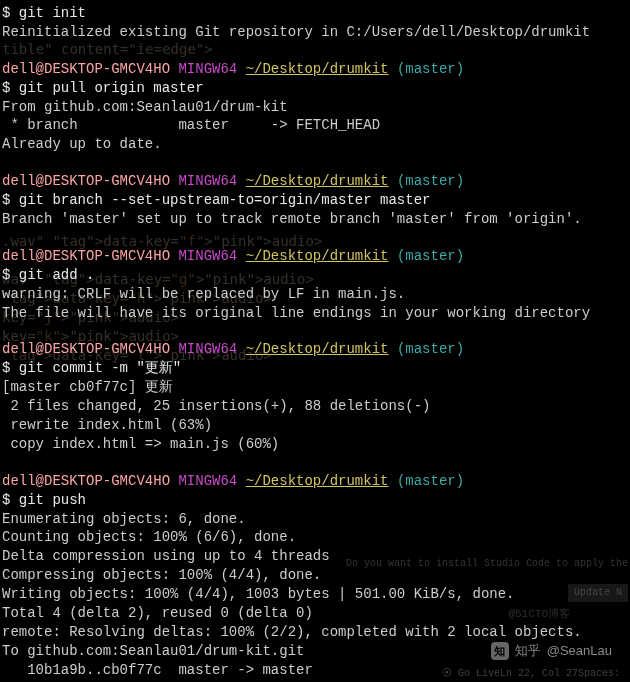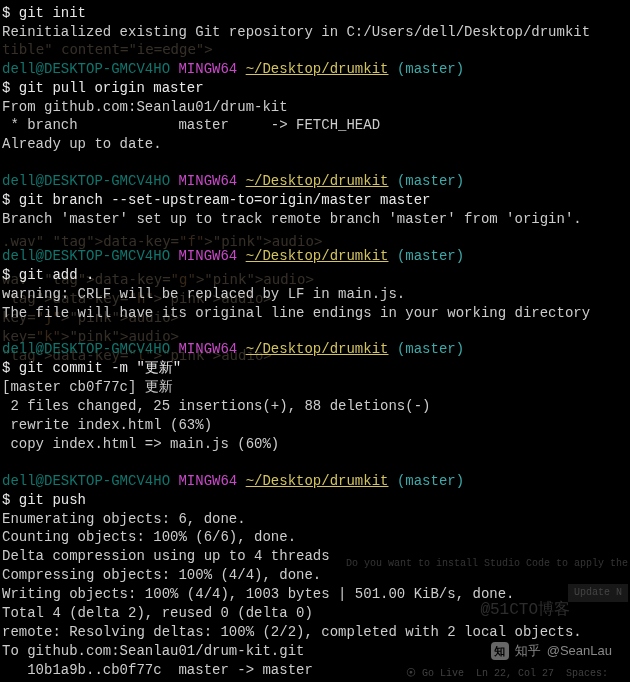--- a/index.html
+++ b/index.html
@@ -9,21 +9,21 @@
       font-family: Consolas, "Courier New", monospace;
       font-size: 14px;
       line-height: 1.35;
       width: 630px;
       height: 682px;
       overflow: hidden;
       padding: 4px 0 0 2px;
       position: relative;
     }
     .line { white-space: pre; }
-    .user { color: #0f766e; }
+    .user { color: #fca5a5; }
     .env  { color: #c849c8; }
     .path { color: #d4c460; text-decoration: underline; }
     .branch { color: #3da9a9; }
     .cmd { color: #e8e8e8; }
     .out { color: #cccccc; }
     .blank { height: 18px; }
     .ghost {
       position: absolute;
       color: rgba(190,170,140,0.28);
       font-family: Consolas, monospace;
@@ -52,32 +52,32 @@
       justify-content: center;
       color: #000;
       font-size: 11px;
       font-weight: bold;
     }
     .watermark2 {
       position: absolute;
       right: 60px;
       bottom: 60px;
       color: rgba(150,150,150,0.3);
-      font-size: 16px;
+      font-size: 11px;
     }
     .statusbar {
       position: absolute;
       bottom: 0; left: 0; right: 0;
       height: 16px;
       font-size: 10px;
       color: rgba(140,140,140,0.45);
       display: flex;
-      gap: 12px;
+      gap: 0;
       justify-content: flex-end;
-      padding-right: 22px;
+      padding-right: 10px;
       align-items: center;
     }
     .apply-hint {
       position: absolute;
       right: 2px;
       bottom: 80px;
       font-size: 10px;
       color: rgba(150,150,150,0.35);
       text-align: right;
       line-height: 1.4;

